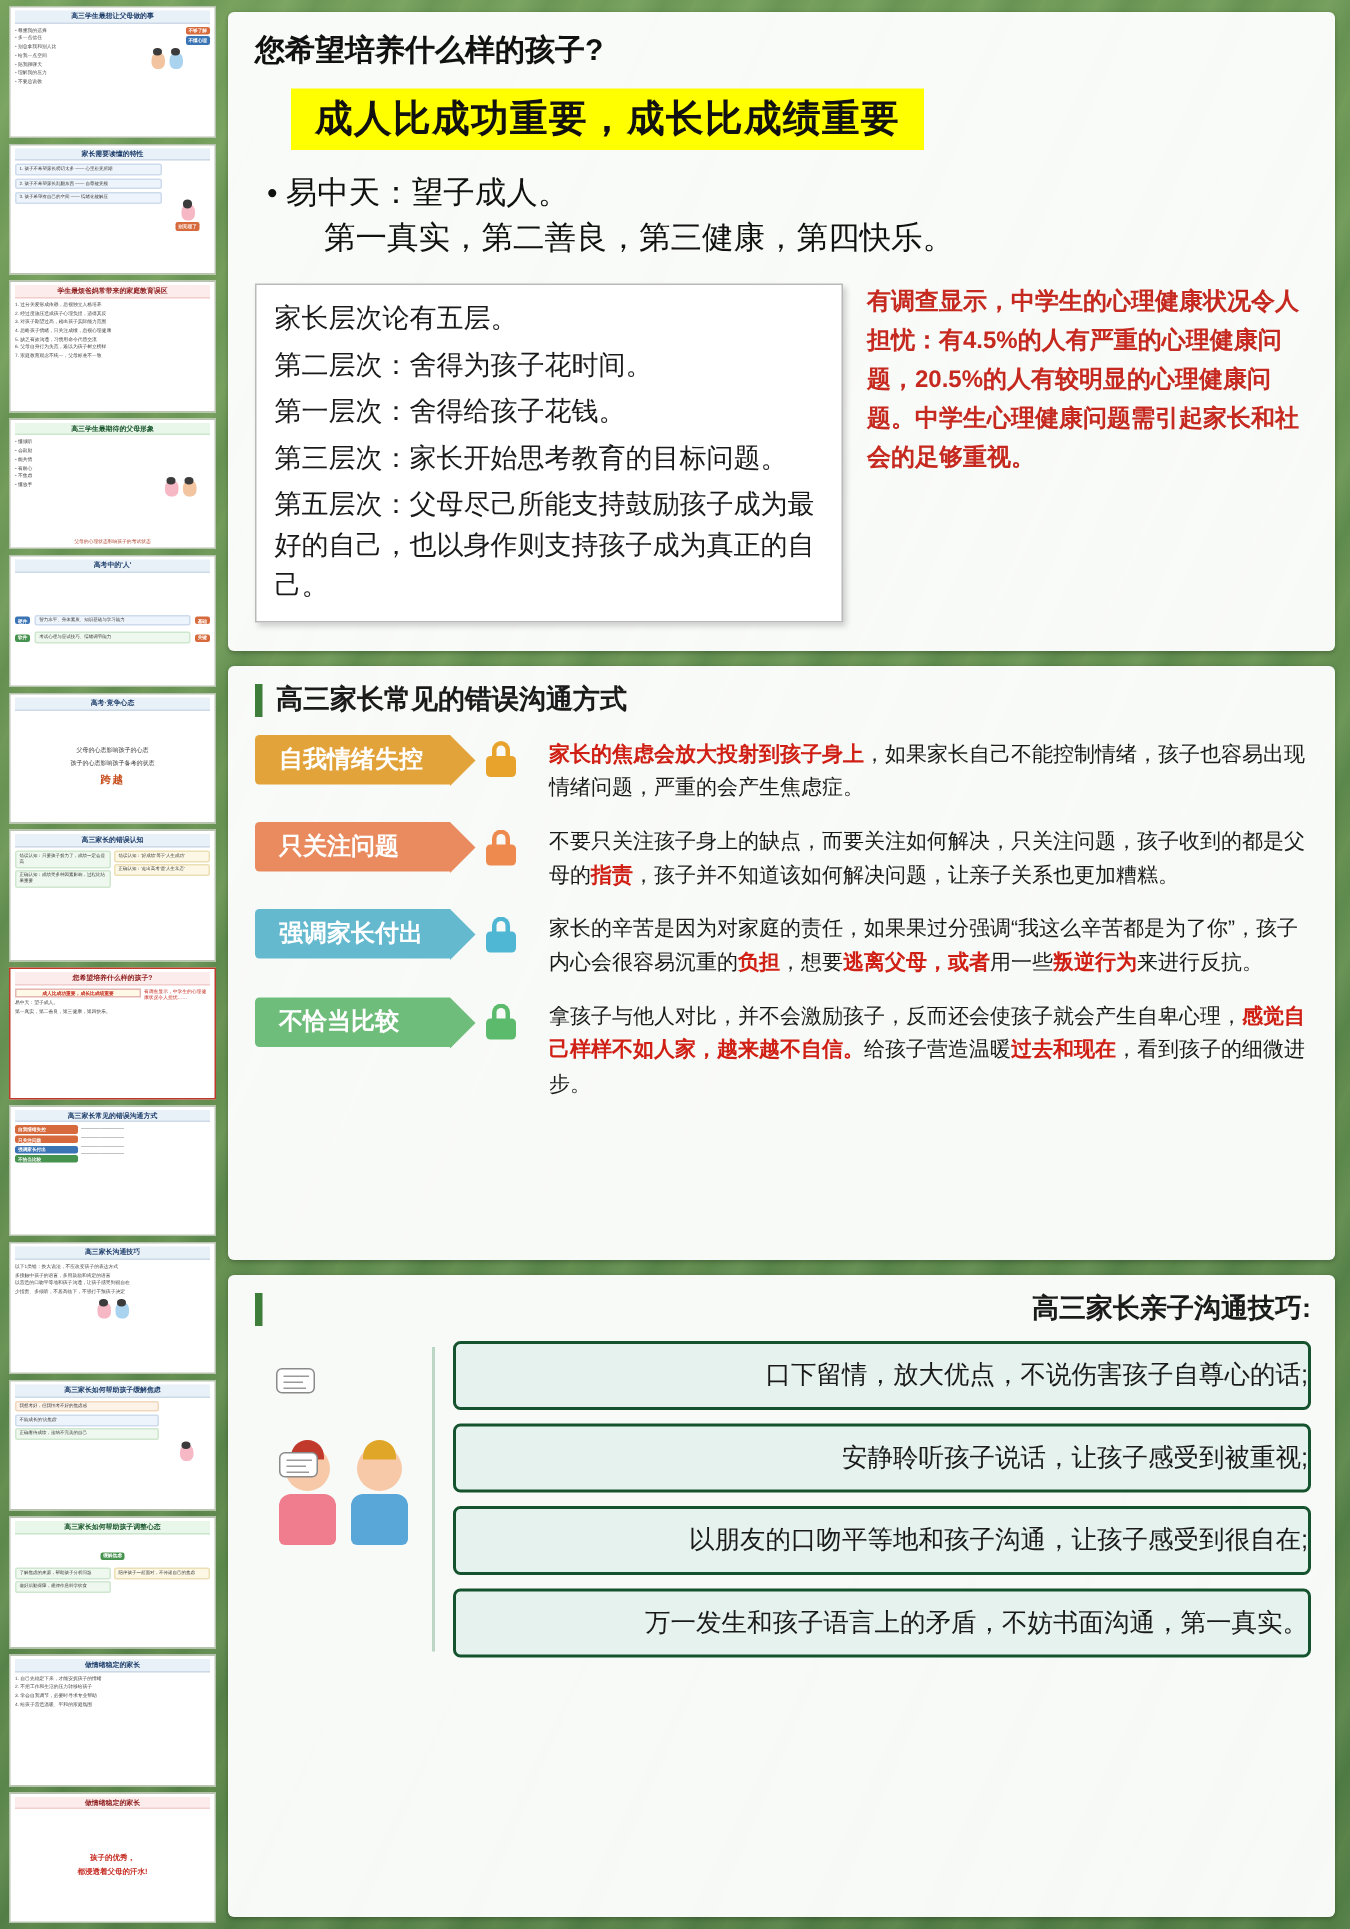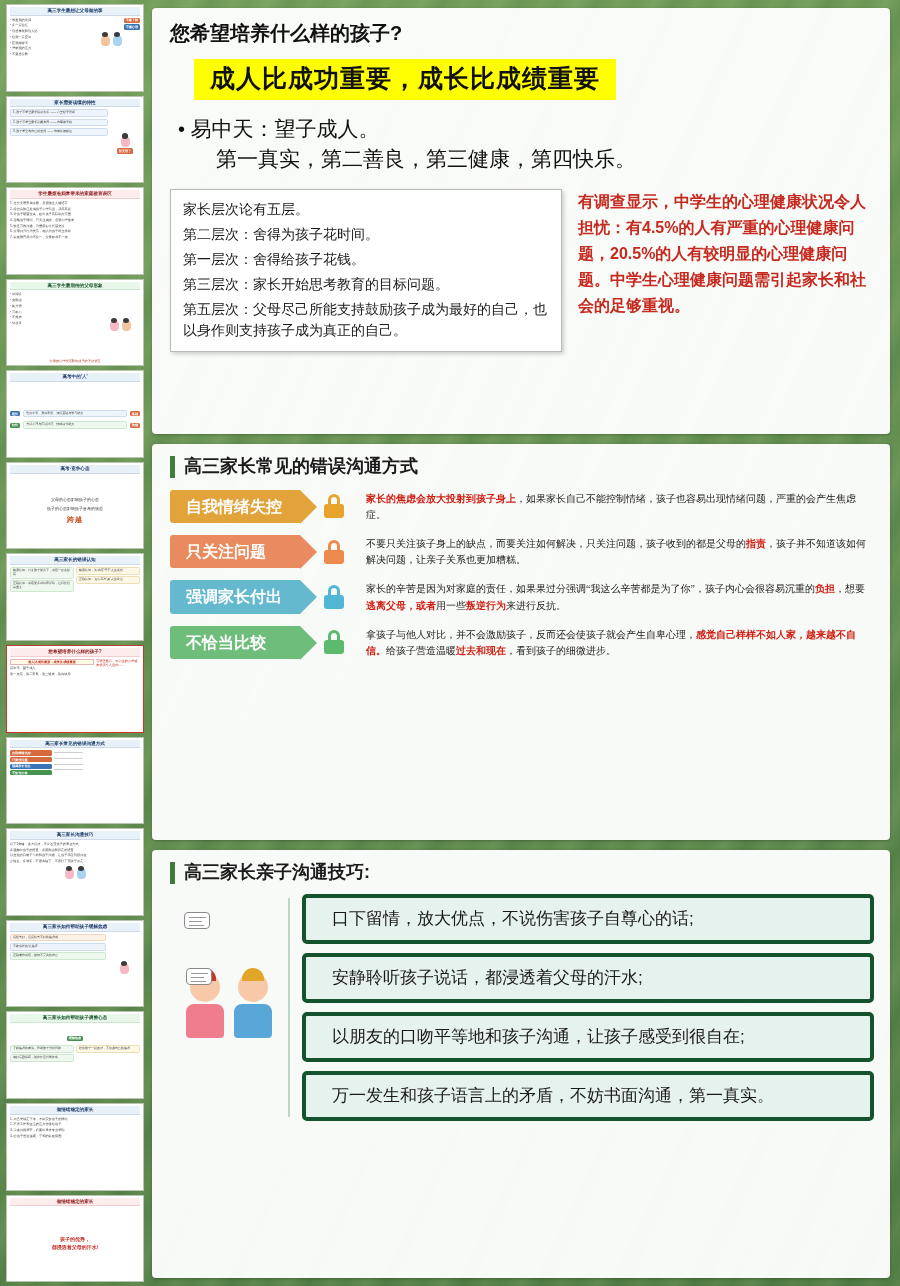--- a/index.html
+++ b/index.html
@@ -108,21 +108,21 @@
     min-width: 0;
   }
   .card {
     background: rgba(255,255,255,0.955);
     border-radius: 4px;
     padding: 12px 16px 14px 18px;
     box-shadow: 0 1px 3px rgba(0,0,0,0.25);
   }
   #card1 { flex: 0 0 426px; }
   #card2 { flex: 0 0 396px; }
-  #card3 { flex: 1 1 auto; }
+  #card3 { flex: 1 1 auto; text-align: right; }
 
   .card-h {
     font-size: 18px; font-weight: bold; color: #1b1b1b;
     border-left: 5px solid #3f7d3a;
     padding-left: 9px;
     line-height: 1.2;
   }
 
   
   .q-title { font-size: 20px; font-weight: bold; color: #111; margin-bottom: 12px; }
@@ -138,21 +138,21 @@
   .bullet-line .dot { font-size: 20px; }
   .bullet-sub { font-size: 21px; color: #111; margin-left: 46px; line-height: 1.45; }
   .c1-lower { display: flex; gap: 16px; margin-top: 14px; }
   .layer-box {
     flex: 0 0 392px;
     border: 1px solid #b9b9b9;
     box-shadow: 2px 2px 4px rgba(0,0,0,0.18);
     background: #fff;
     padding: 9px 12px 10px;
   }
-  .layer-box p { margin: 0 0 4px; font-size: 14px; color: #1a1a1a; line-height: 1.5; }
+  .layer-box p { margin: 0 0 4px; font-size: 18px; color: #1a1a1a; line-height: 1.5; }
   .layer-box p:last-child { margin-bottom: 0; }
   .survey { flex: 1; }
   .survey p {
     margin: 0; font-size: 16px; line-height: 1.62;
     color: #c5291f; font-weight: bold;
   }
 
   
   .rows { margin-top: 12px; display: flex; flex-direction: column; gap: 12px; }
   .row { display: flex; align-items: flex-start; gap: 0; }
@@ -188,22 +188,22 @@
   .lock .shackle {
     position: absolute; top: 0; left: 4px; width: 12px; height: 12px;
     border: 3px solid; border-bottom: none; border-radius: 7px 7px 0 0;
     background: transparent;
   }
   .lock.l1 .body { background: #e8a32c; } .lock.l1 .shackle { border-color: #e8a32c; }
   .lock.l2 .body { background: #ef8a4e; } .lock.l2 .shackle { border-color: #ef8a4e; }
   .lock.l3 .body { background: #4fb6d3; } .lock.l3 .shackle { border-color: #4fb6d3; }
   .lock.l4 .body { background: #5cba6c; } .lock.l4 .shackle { border-color: #5cba6c; }
   .row-text {
-    flex: 1; font-size: 10px; line-height: 1.62; color: #1a1a1a;
-    padding-left: 18px; padding-top: 1px; font-family: Liberation Serif, serif;
+    flex: 1; font-size: 14px; line-height: 1.62; color: #1a1a1a;
+    padding-left: 18px; padding-top: 1px;
   }
   .red { color: #d01f14; }
   .redb { color: #d01f14; font-weight: bold; }
 
   
   .c3-body { display: flex; margin-top: 10px; align-items: stretch; }
   .kids { flex: 0 0 118px; display: flex; align-items: center; justify-content: center; position: relative; }
   .kid { width: 42px; height: 70px; position: relative; }
   .kid .head { width: 30px; height: 30px; border-radius: 50%; margin: 0 auto; position: relative; }
   .kid .hair { position: absolute; top: -4px; left: 4px; width: 22px; height: 13px; border-radius: 11px 11px 0 0; }
@@ -219,24 +219,24 @@
     background: #fff; border: 1.6px solid #8a8a8a; border-radius: 4px;
   }
   .bubble i { position: absolute; left: 4px; height: 1.4px; background: #9a9a9a; display: block; }
   .bubble i:nth-child(1) { top: 4px; width: 17px; }
   .bubble i:nth-child(2) { top: 8px; width: 13px; }
   .bubble i:nth-child(3) { top: 12px; width: 15px; }
   .brace { flex: 0 0 14px; border-left: 2px solid #bcd6c6; border-radius: 0; margin: 4px 0; }
   .tips { flex: 1; display: flex; flex-direction: column; gap: 9px; }
   .tip {
     background: #e6f2ee;
-    border: 4px solid #14532d;
+    border: 2px solid #14532d;
     border-radius: 5px;
     font-size: 17px; color: #1a1a1a;
-    padding: 10px 26px;
+    padding: 10px 0;
     line-height: 1.3;
   }
 </style>
 </head>
 <body>
 
 <div id="page">
 
   <div id="strip">
 
@@ -559,21 +559,21 @@
             </div>
           <div class="bubble" style="left:16px;top:74px;">
               <i></i>
               <i></i>
               <i></i>
             </div>
         </div>
         <div class="brace"></div>
         <div class="tips">
           <div class="tip">口下留情，放大优点，不说伤害孩子自尊心的话;</div>
-          <div class="tip">安静聆听孩子说话，都浸透着父母的汗水;</div>
+          <div class="tip">安静聆听孩子说话，让孩子感受到被重视;</div>
           <div class="tip">以朋友的口吻平等地和孩子沟通，让孩子感受到很自在;</div>
           <div class="tip">万一发生和孩子语言上的矛盾，不妨书面沟通，第一真实。</div>
         </div>
       </div>
     </div>
 
   </div>
 </div>
 
 </body></html>

